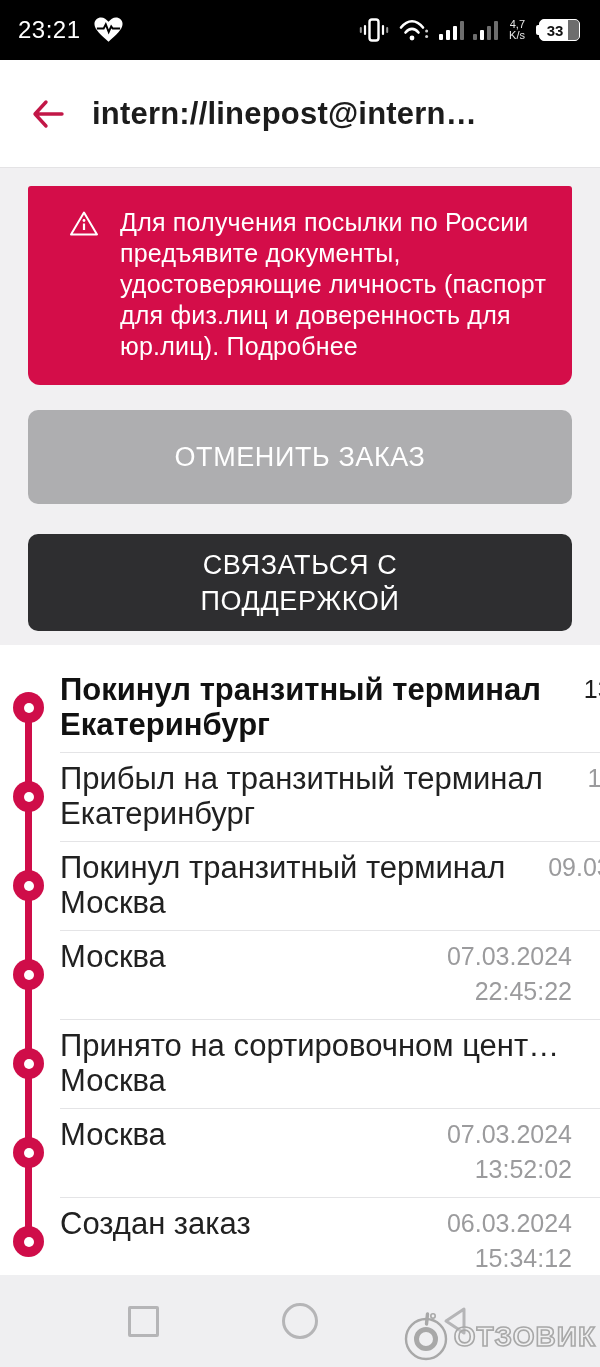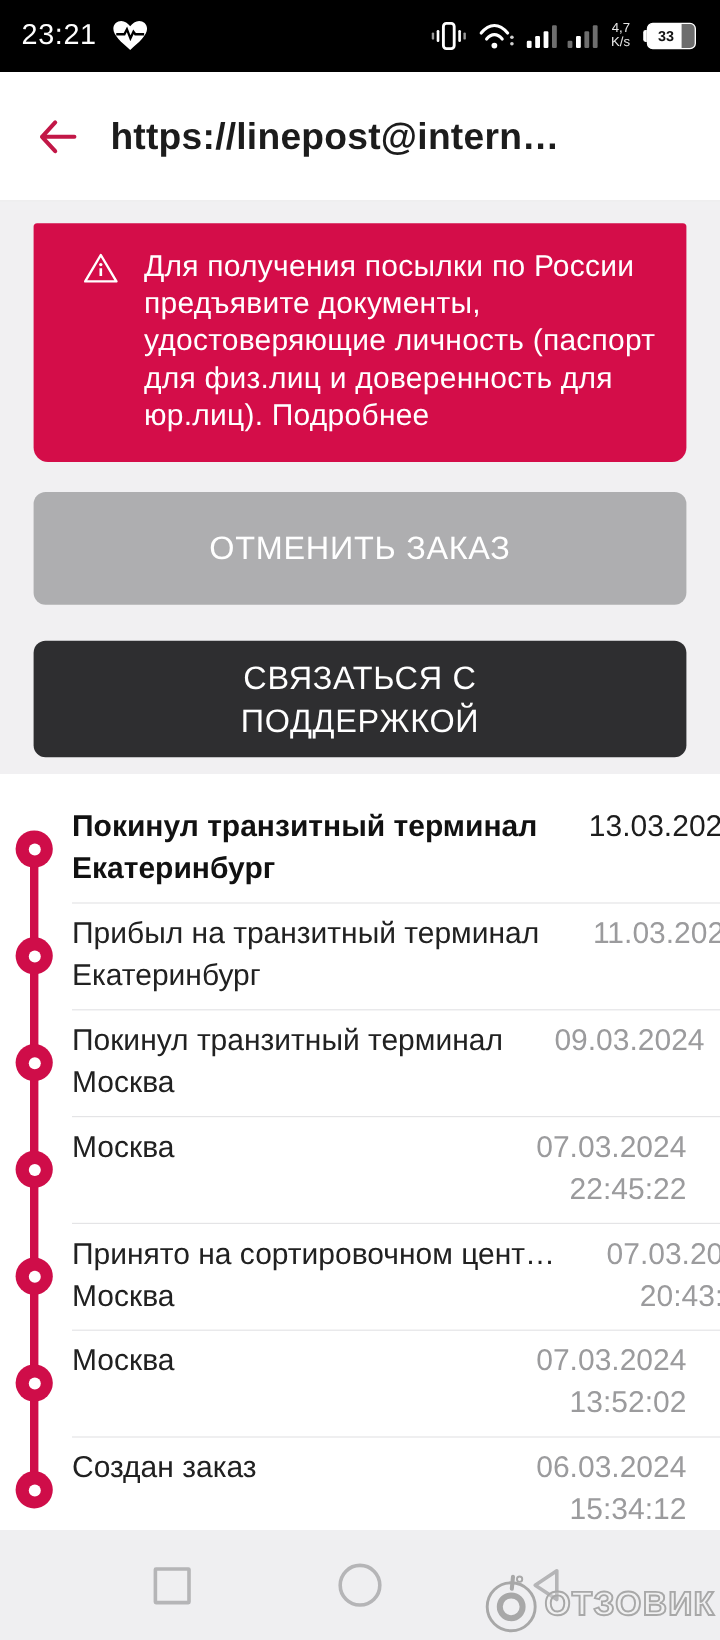--- a/index.html
+++ b/index.html
@@ -19,21 +19,21 @@
   .sb-right { display:flex; align-items:center; gap:9px; }
   .sig-group { display:flex; align-items:flex-end; gap:3px; height:20px; }
   .sig-bar { width:4px; border-radius:1px; }
   .sb-speed { text-align:right; color:#e8e8e8; font-size:11px; line-height:11px; margin-left:2px; }
   .battery { position:relative; width:46px; height:24px; margin-left:2px; display:flex; align-items:center; }
   .batt-cap { width:3px; height:10px; background:#fff; border-radius:2px 0 0 2px; }
   .batt-body {
     position:relative; width:41px; height:22px; background:#fff; border:1.5px solid #fff;
     border-radius:5px; box-sizing:border-box; overflow:hidden; display:flex; align-items:center;
   }
-  .batt-num { flex:1; text-align:center; color:#111; font-size:12px; font-weight:700; padding-right:9px; }
+  .batt-num { flex:1; text-align:center; color:#111; font-size:15px; font-weight:700; padding-right:9px; }
   .batt-fill { position:absolute; right:0; top:0; bottom:0; width:11px; background:#6d6d6d; }
   
   .app-bar {
     height:108px; background:#fff; display:flex; align-items:center;
     padding:0 0 0 28px; box-sizing:border-box; border-bottom:1px solid #e4e3e5;
   }
   .back-btn { width:40px; height:40px; display:flex; align-items:center; justify-content:center; cursor:pointer; }
   .url-text { margin-left:24px; font-size:31px; font-weight:700; color:#1c1c1c; letter-spacing:0.2px; }
   
   .content { height:477px; background:#f1f0f2; padding:18px 28px 0; box-sizing:border-box; }
@@ -62,21 +62,21 @@
     content:""; position:absolute; top:0; left:60px; right:0; height:1px; background:#e4e4e6;
   }
   .dot {
     position:absolute; left:13px; top:29px; width:31px; height:31px;
     background:#cf0d49; border-radius:50%; z-index:2;
   }
   .dot::after {
     content:""; position:absolute; left:50%; top:50%; width:10px; height:10px;
     margin:-5px 0 0 -5px; background:#fff; border-radius:50%;
   }
-  .t-text { flex:1; font-size:25px; line-height:35px; color:#212121; }
+  .t-text { flex:1; font-size:31px; line-height:35px; color:#212121; }
   .t-text span { display:block; white-space:nowrap; }
   .t-date { width:168px; flex:0 0 168px; text-align:right; font-size:25px; line-height:35px; color:#9b9b9d; }
   .t-date span { display:block; }
   .t-row.highlighted .t-text { font-weight:700; color:#111; }
   .t-row.highlighted .t-date { color:#1d1d1d; }
   
   .nav-bar {
     position:absolute; left:0; right:0; bottom:0; height:92px; background:#efeff1;
     display:flex; align-items:center; justify-content:space-between; padding:0 128px;
     box-sizing:border-box;
@@ -149,21 +149,21 @@
     </span>
   </div>
 </div>
 
 <div class="app-bar">
   <span class="back-btn">
     <svg width="36" height="32" viewBox="0 0 36 32">
       <path d="M16 4 L5 16 L16 28 M5 16 H32" fill="none" stroke="#c21747" stroke-width="3.4" stroke-linecap="round" stroke-linejoin="round"></path>
     </svg>
   </span>
-  <span class="url-text">https://linepost@intern…</span>
+  <span class="url-text">intern://linepost@intern…</span>
 </div>
 
 <div class="content">
 
   <div class="warn-banner">
     <span class="warn-icon-col">
       <svg width="30" height="27" viewBox="0 0 30 27">
         <path d="M15 2.5 L28 24.5 H2 Z" fill="none" stroke="#fff" stroke-width="2" stroke-linejoin="round"></path>
         <circle cx="15" cy="10.5" r="1.4" fill="#fff"></circle>
         <line x1="15" y1="13.5" x2="15" y2="20" stroke="#fff" stroke-width="2.2"></line>

